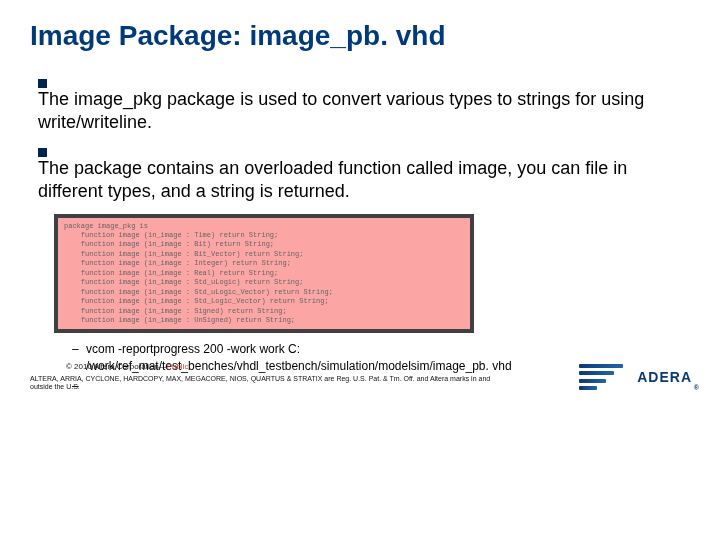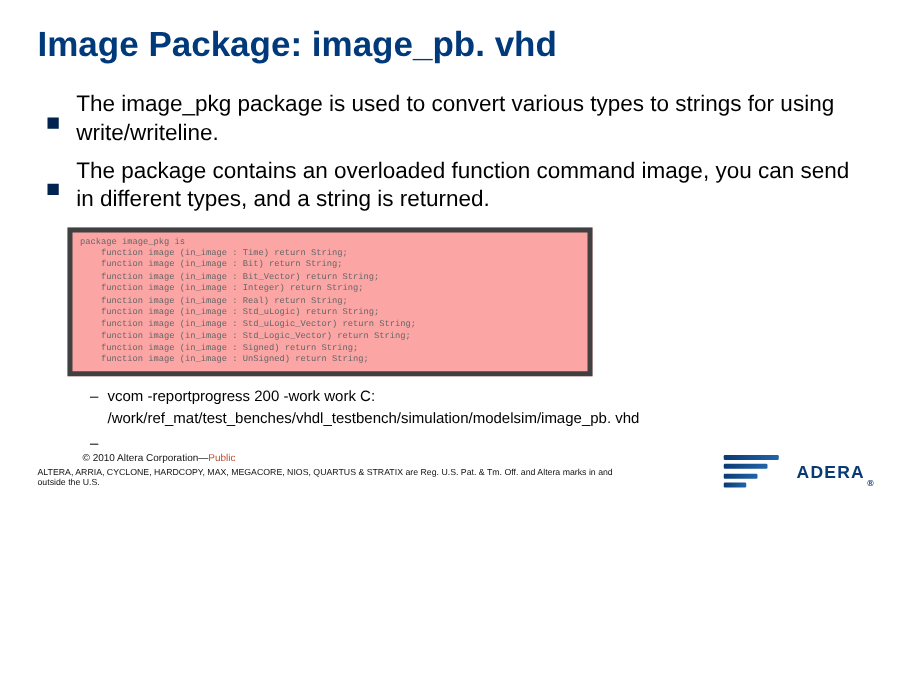--- a/index.html
+++ b/index.html
@@ -1,20 +1,20 @@
 <!DOCTYPE html>
 <html><head>
 <meta charset="utf-8">
 <style>
   * { box-sizing: border-box; margin: 0; padding: 0; }
   html, body { width: 720px; height: 540px; background: #fff; font-family: Arial, Helvetica, sans-serif; color: #000; overflow: hidden; }
   .slide { width: 720px; height: 404px; padding: 20px 30px 10px 30px; position: relative; }
   .title { color: #003a7a; font-size: 28px; font-weight: bold; margin-bottom: 20px; }
   .bullets { margin-left: 8px; margin-bottom: 10px; }
-  .bullet-row { display: flex; align-items: center; margin-bottom: 6px; }
+  .bullet-row { display: flex; align-items: flex-start; margin-bottom: 6px; flex-direction: column; }
   .sq { width: 9px; height: 9px; background: #00234f; flex: 0 0 9px; margin-top: 7px; margin-right: 14px; }
   .bullet-text { font-size: 18px; line-height: 1.3; }
   .code-img { margin: 8px 0 8px 24px; width: 420px; background: #fca5a5; border: 4px solid #404040; padding: 4px 6px; font-family: "Courier New", monospace; font-size: 7px; line-height: 1.35; color: #666; filter: blur(0.4px); white-space: pre; }
   .sub-bullets { margin-left: 34px; margin-top: 6px; }
   .sub-row { display: flex; align-items: flex-start; margin-bottom: 4px; }
   .dash { flex: 0 0 14px; font-size: 12px; line-height: 1.4; }
   .sub-text { font-size: 12px; line-height: 1.35; }
   .footer { position: absolute; left: 30px; right: 30px; bottom: 12px; }
   .copy { font-size: 8px; color: #111; margin-bottom: 4px; padding-left: 36px; }
   .copy .pub { color: #c04a2e; }
@@ -36,21 +36,21 @@
 
   <div class="title">Image Package: image_pb. vhd</div>
 
   <div class="bullets">
     <div class="bullet-row">
       <div class="sq"></div>
       <div class="bullet-text">The image_pkg package is used to convert various types to strings for using write/writeline.</div>
     </div>
     <div class="bullet-row">
       <div class="sq"></div>
-      <div class="bullet-text">The package contains an overloaded function command image, you can send in different types, and a string is returned.</div>
+      <div class="bullet-text">The package contains an overloaded function called image, you can file in different types, and a string is returned.</div>
     </div>
   </div>
 
   <div class="code-img">package image_pkg is
     function image (in_image : Time) return String;
     function image (in_image : Bit) return String;
     function image (in_image : Bit_Vector) return String;
     function image (in_image : Integer) return String;
     function image (in_image : Real) return String;
     function image (in_image : Std_uLogic) return String;

